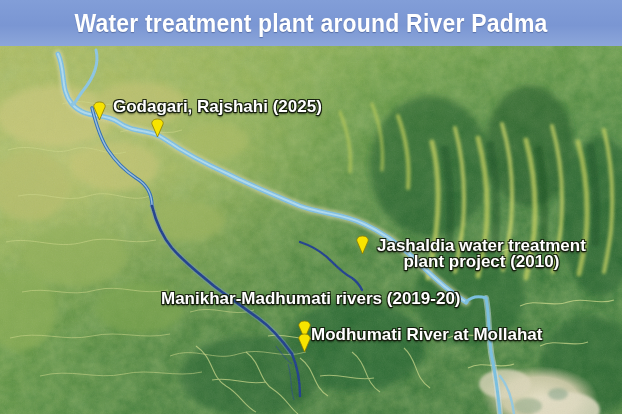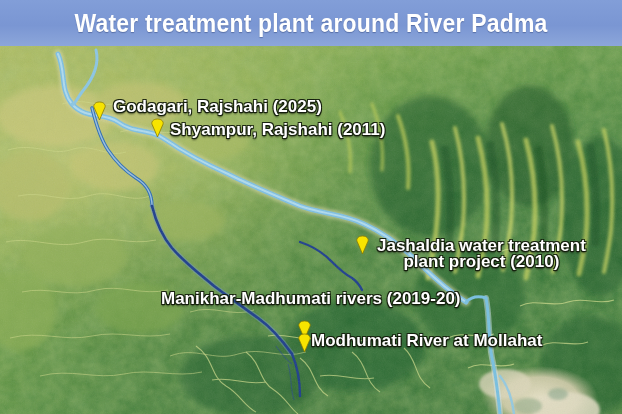--- a/index.html
+++ b/index.html
@@ -333,26 +333,25 @@
     </div>
 
     <div class="pin" id="pin-mollahat" style="left:298px; top:287px;">
       <svg viewBox="0 0 13 19">
         <path d="M6.5 19 L1 6.2 C0.2 4.3 1.8 1 6.5 1 C11.2 1 12.8 4.3 12 6.2 Z" fill="#f7e400" stroke="#8a7a00" stroke-width="0.8"></path>
       </svg>
     </div>
 
     <div class="map-label" style="left:113px; top:53px;">Godagari,  Rajshahi (2025)</div>
 
-    <div class="map-label" style="left:170px; top:76px;">Shyampur, Rajshahi (2011)</div>
 
     <div class="map-label center" style="left:377px; top:192px;">
       <span class="l1">Jashaldia water treatment</span>
       <span class="l2">plant project (2010)</span>
     </div>
 
     <div class="map-label" style="left:161px; top:245px;">Manikhar-Madhumati rivers (2019-20)</div>
 
 
-    <div class="map-label" style="left:311px; top:287px;">Modhumati River at Mollahat</div>
+    <div class="map-label" style="left:311px; top:281px;">Modhumati River at Mollahat</div>
 
   </div>
 </div>
 
 </body></html>

